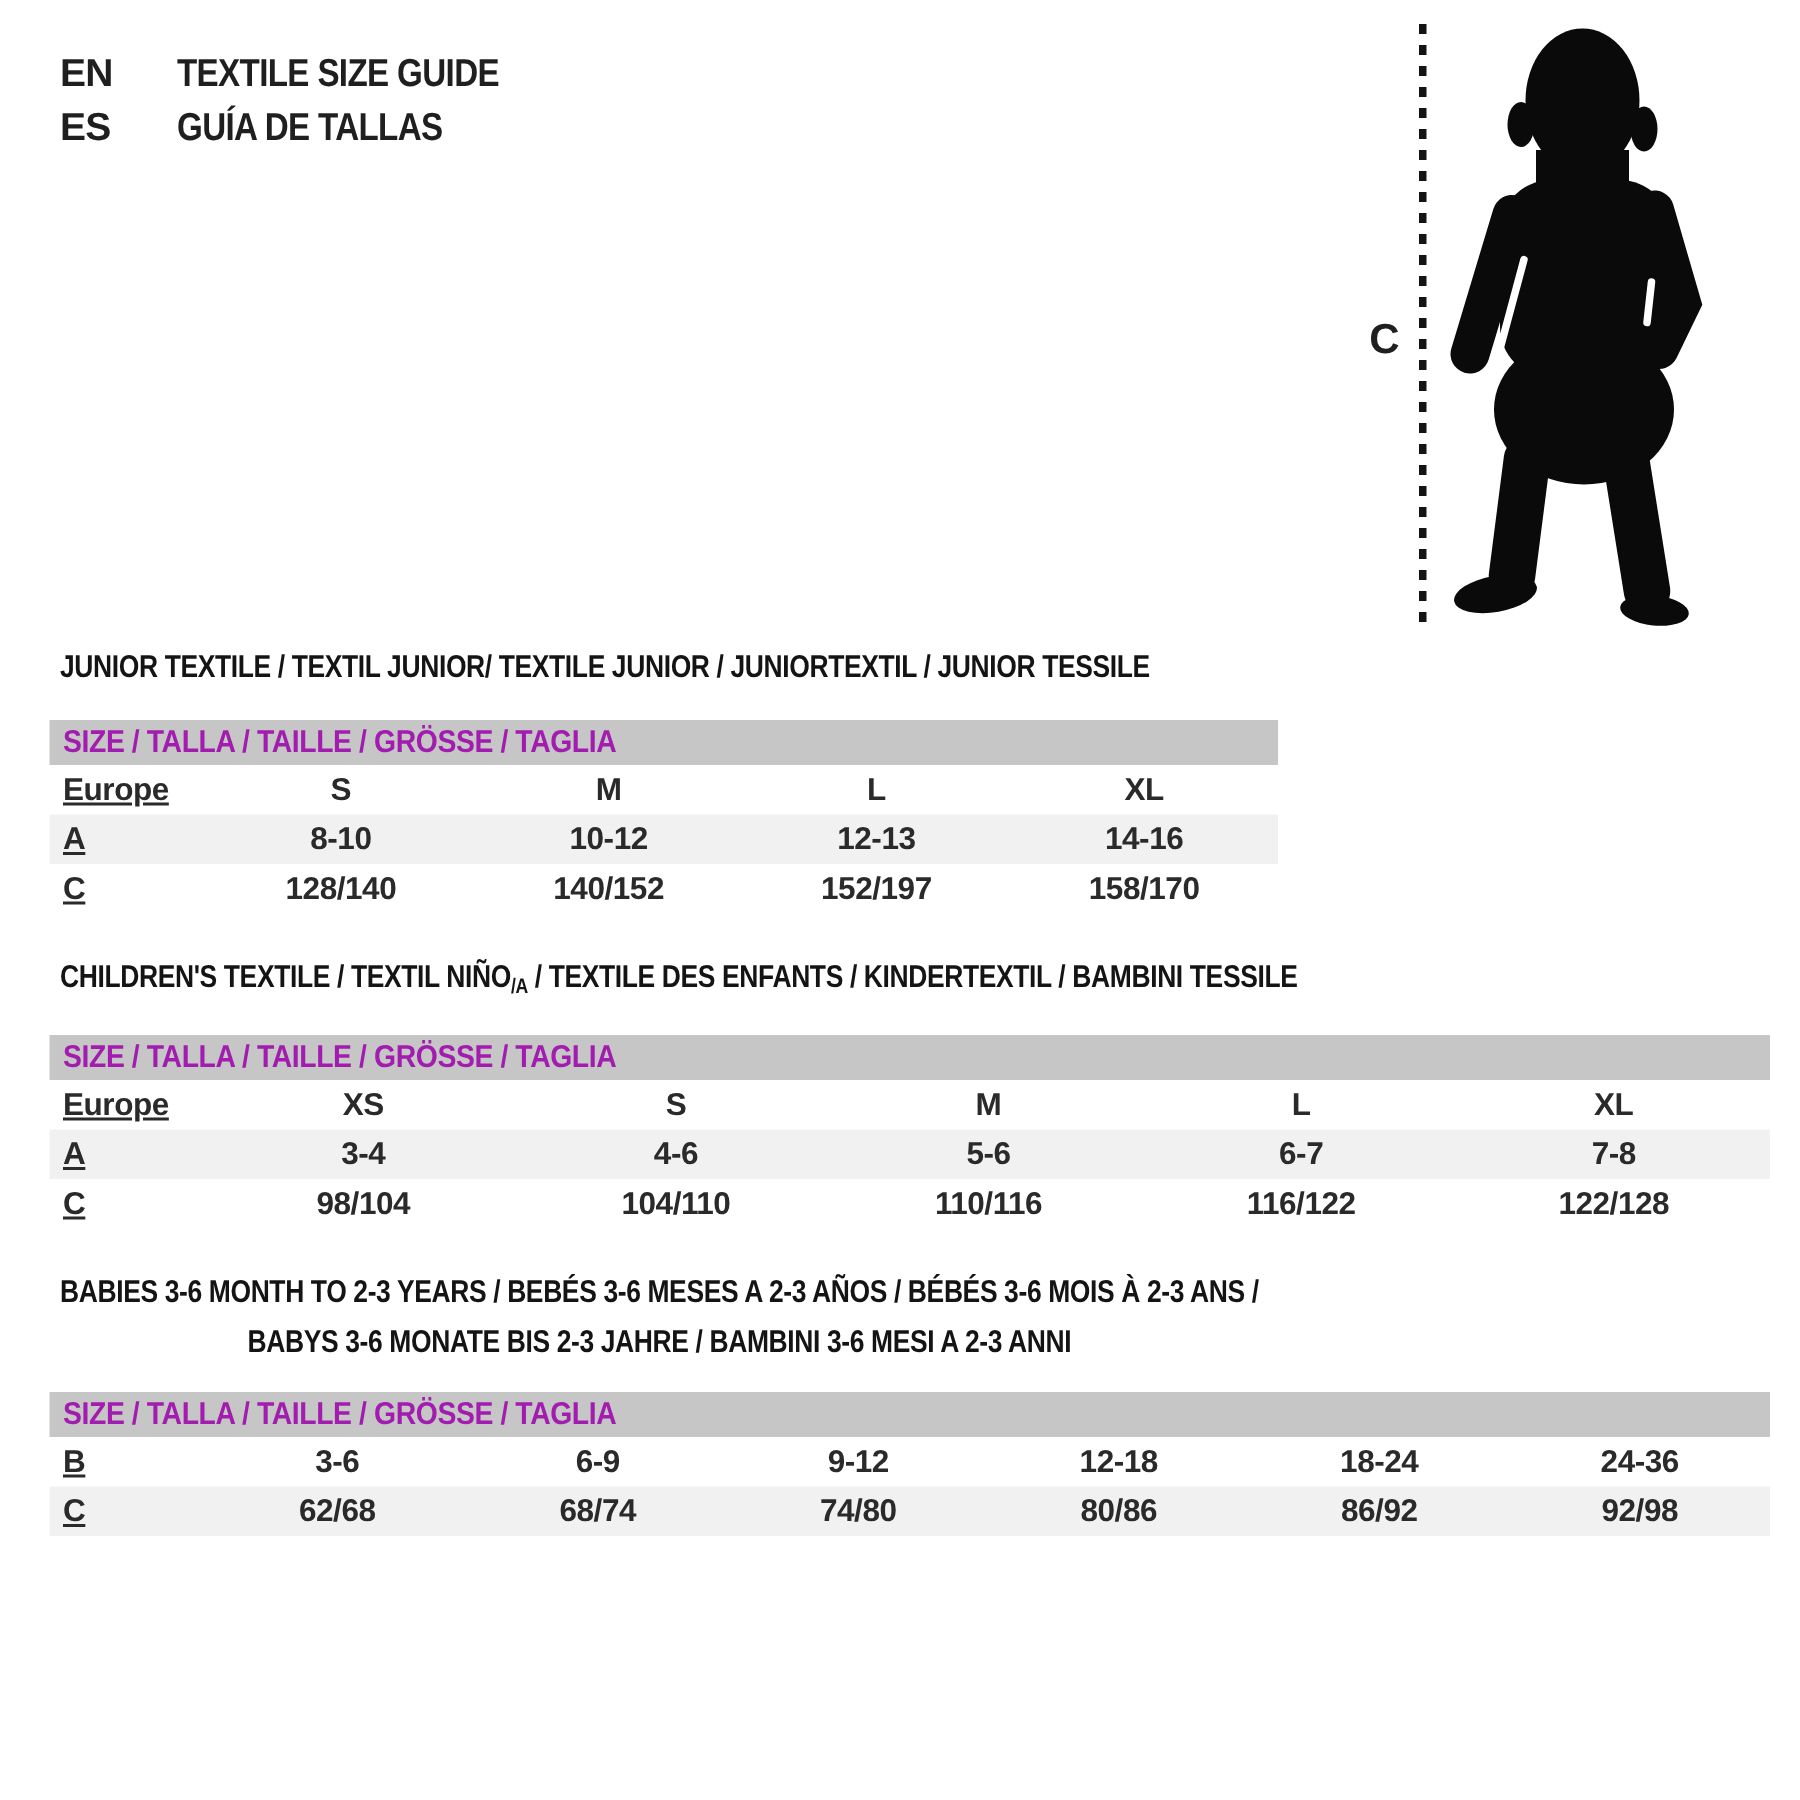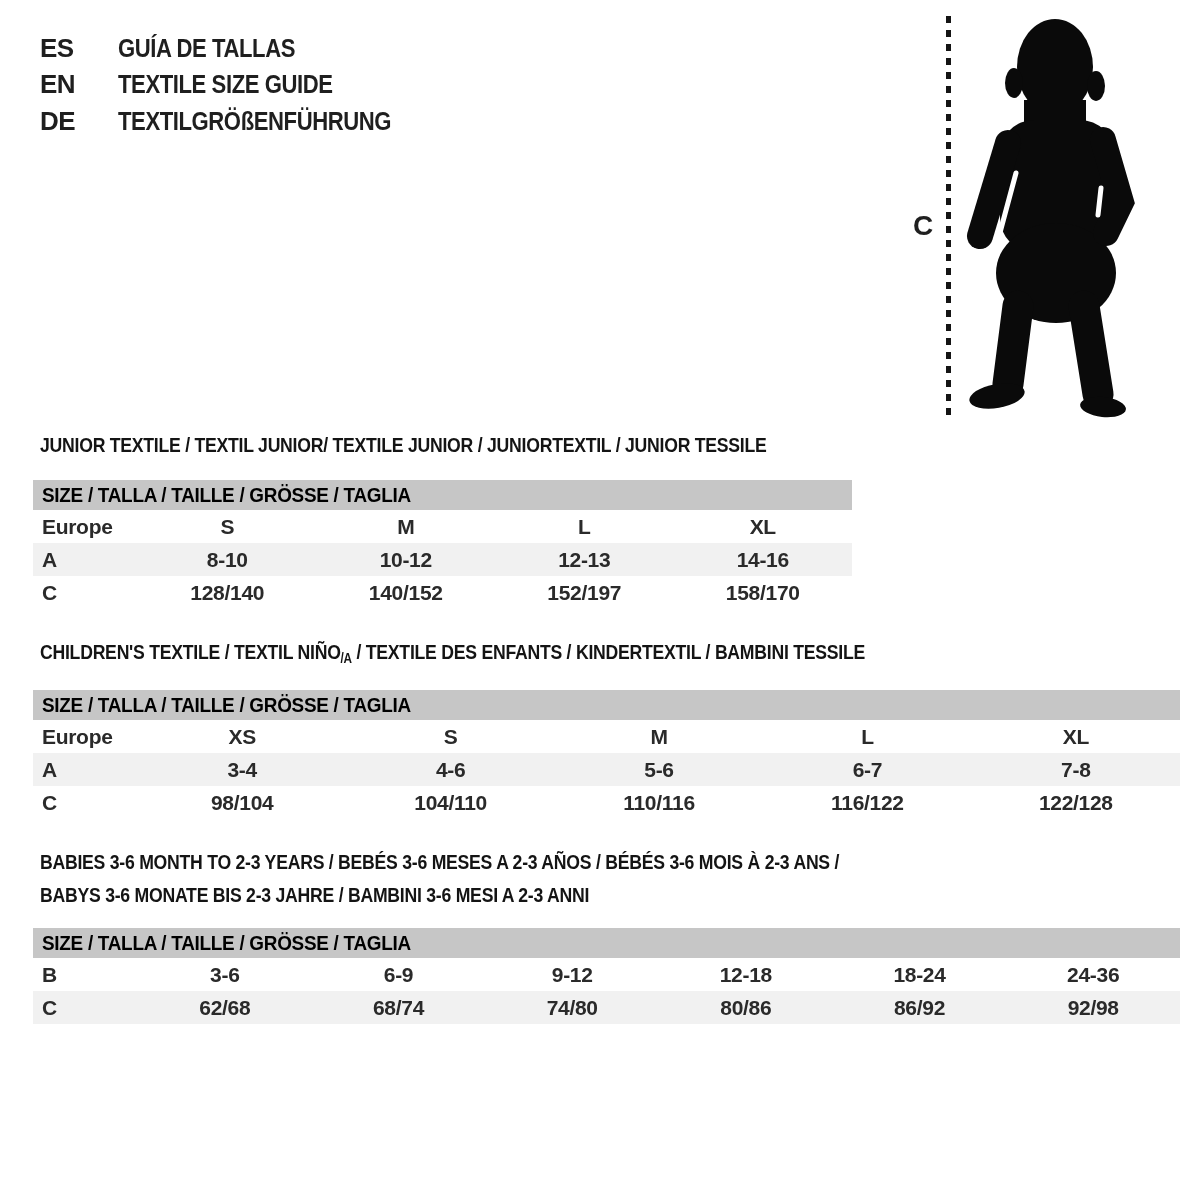--- a/index.html
+++ b/index.html
@@ -17,54 +17,50 @@
   
   .dash-line{position:absolute;left:946px;top:16px;width:5px;height:402px;
     background:repeating-linear-gradient(to bottom,#141414 0 7px,transparent 7px 14px);}
   .height-label{position:absolute;left:906px;top:210px;width:34px;text-align:center;
     font-size:28px;font-weight:bold;}
   .baby-svg{position:absolute;left:962px;top:10px;}
   
   .sec-title{position:absolute;left:40px;font-size:21px;font-weight:bold;letter-spacing:-0.3px;
     white-space:nowrap;transform:scaleX(0.84);transform-origin:0 50%;color:#141414;}
   .sec-title .subpart{font-size:14px;vertical-align:-4px;}
-  .sec-title.two-line{line-height:33px;transform:none;}
+  .sec-title.two-line{line-height:33px;transform:none;text-align:center;}
   .sec-title.two-line .tline{display:block;white-space:nowrap;transform:scaleX(0.84);transform-origin:0 50%;}
   
   .tbl{position:absolute;}
   .thead{height:30px;line-height:30px;background:#c6c6c6;padding-left:9px;
-    font-size:21px;font-weight:bold;color:#000000;letter-spacing:-0.3px;}
+    font-size:21px;font-weight:bold;color:#a21caf;letter-spacing:-0.3px;}
   .thead .hdr-inner{display:inline-block;white-space:nowrap;transform:scaleX(0.9);transform-origin:0 50%;}
   .trow{display:flex;height:33px;align-items:center;}
   .trow.shaded{background:#f1f1f1;}
   .tlabel{width:105px;padding-left:9px;font-size:21px;font-weight:bold;letter-spacing:-0.3px;
-    box-sizing:border-box;color:#2a2a2a;}
+    box-sizing:border-box;color:#2a2a2a;text-decoration:underline;}
   .tcell{flex:1;text-align:center;font-size:21px;font-weight:bold;letter-spacing:-0.3px;color:#2a2a2a;}
   
   .legend{position:absolute;left:40px;top:1071px;}
   .legend-line{height:35.5px;line-height:35.5px;font-size:20.5px;font-weight:bold;letter-spacing:-0.3px;
     white-space:nowrap;transform:scaleX(0.85);transform-origin:0 50%;color:#141414;}
 </style>
 </head>
 <body>
 
 <div class="canvas">
 
   <div class="lang-list">
     <div class="lang-row">
-      <span class="lang-code">ES</span>
-      <span class="lang-label">GUÍA DE TALLAS</span>
-    </div>
-    <div class="lang-row">
       <span class="lang-code">EN</span>
       <span class="lang-label">TEXTILE SIZE GUIDE</span>
     </div>
     <div class="lang-row">
-      <span class="lang-code">DE</span>
-      <span class="lang-label">TEXTILGRÖßENFÜHRUNG</span>
+      <span class="lang-code">ES</span>
+      <span class="lang-label">GUÍA DE TALLAS</span>
     </div>
   </div>
 
   <div class="dash-line"></div>
   <div class="height-label">C</div>
   <svg class="baby-svg" width="185" height="410" viewBox="0 0 185 410" xmlns="http://www.w3.org/2000/svg">
     <g fill="#0a0a0a" stroke="none">
       <ellipse cx="93" cy="57" rx="38" ry="48"></ellipse>
       <ellipse cx="52" cy="73" rx="9" ry="15"></ellipse>
       <ellipse cx="134" cy="76" rx="9" ry="15"></ellipse>

